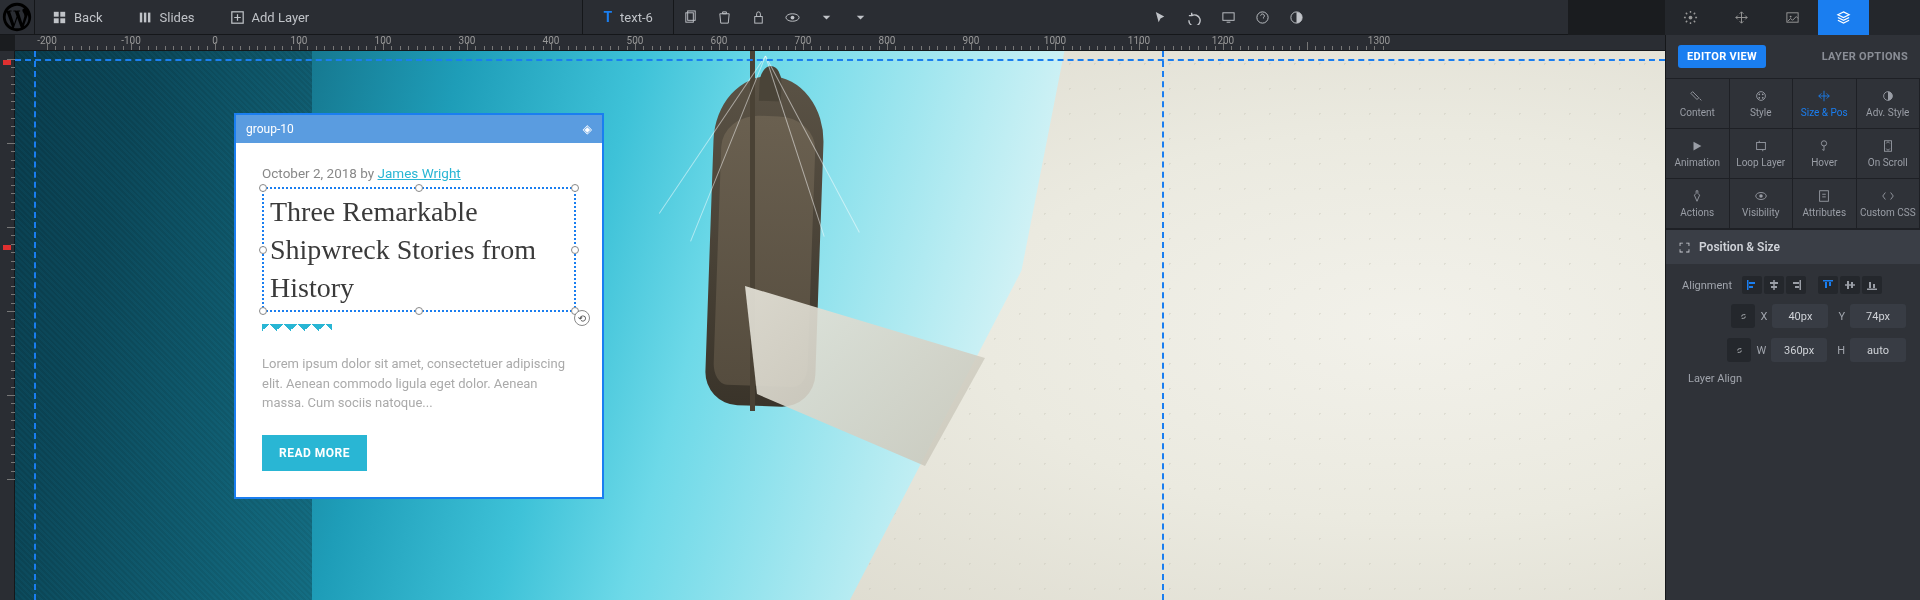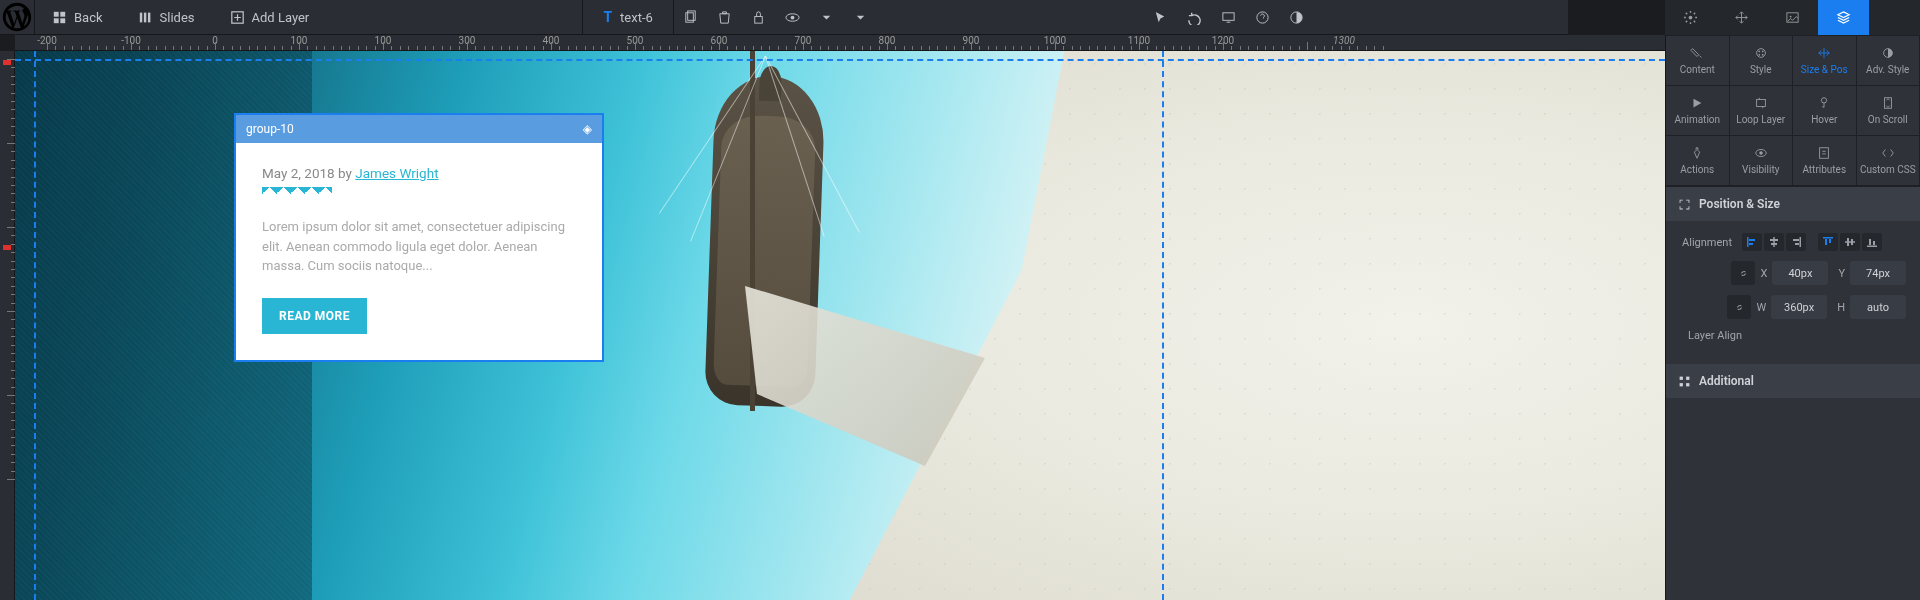--- a/index.html
+++ b/index.html
@@ -399,21 +399,21 @@
       <div class="ruler-tick major" style="left: 1208px;"></div>
       <div class="ruler-tick" style="left: 1216.4px;"></div>
       <div class="ruler-tick" style="left: 1224.8px;"></div>
       <div class="ruler-tick" style="left: 1233.2px;"></div>
       <div class="ruler-tick" style="left: 1241.6px;"></div>
       <div class="ruler-tick" style="left: 1250px;"></div>
       <div class="ruler-tick" style="left: 1258.4px;"></div>
       <div class="ruler-tick" style="left: 1266.8px;"></div>
       <div class="ruler-tick" style="left: 1275.2px;"></div>
       <div class="ruler-tick" style="left: 1283.6px;"></div>
-      <div class="ruler-label" style="left: 1329px; font-style: italic;">1300</div>
+      <div class="ruler-label" style="left: 1364px;">1300</div>
       <div class="ruler-tick major" style="left: 1292px;"></div>
       <div class="ruler-tick" style="left: 1300.4px;"></div>
       <div class="ruler-tick" style="left: 1308.8px;"></div>
       <div class="ruler-tick" style="left: 1317.2px;"></div>
       <div class="ruler-tick" style="left: 1325.6px;"></div>
       <div class="ruler-tick" style="left: 1334px;"></div>
       <div class="ruler-tick" style="left: 1342.4px;"></div>
       <div class="ruler-tick" style="left: 1350.8px;"></div>
       <div class="ruler-tick" style="left: 1359.2px;"></div>
       <div class="ruler-tick" style="left: 1367.6px;"></div>
@@ -501,30 +501,46 @@
   <div class="guide-v" style="left:1147px"></div>
   <div class="guide-h" style="top:8px"></div>
 
   <div class="card-group">
     <div class="group-header">
       <span>group-10</span>
       <span>◈</span>
     </div>
     <div class="card-body">
       <div class="meta">
-        <span>May 2, 2018</span><span> by </span><a href="#">James Wright</a>
+        <span>October 2, 2018</span><span> by </span><a href="#">James Wright</a>
+      </div>
+      <div class="heading-box">
+        <h1>Three Remarkable Shipwreck Stories from History</h1>
+        <div class="resize-handle rh-tl"></div>
+        <div class="resize-handle rh-tr"></div>
+        <div class="resize-handle rh-bl"></div>
+        <div class="resize-handle rh-br"></div>
+        <div class="resize-handle rh-tm"></div>
+        <div class="resize-handle rh-bm"></div>
+        <div class="resize-handle rh-ml"></div>
+        <div class="resize-handle rh-mr"></div>
+        <div class="rot-handle">⟲</div>
       </div>
       <div class="zigzag"></div>
       <div class="excerpt">Lorem ipsum dolor sit amet, consectetuer adipiscing elit. Aenean commodo ligula eget dolor. Aenean massa. Cum sociis natoque...</div>
       <div class="read-more">READ MORE</div>
     </div>
   </div>
 </div>
 
 <div class="rightpanel">
+  <div class="rp-tabs">
+    <span class="rp-tab active">EDITOR VIEW</span>
+    <span class="rp-tab secondary">LAYER OPTIONS</span>
+  </div>
   <div class="rp-grid" id="rp-grid">
       <div class="rp-gcell">
         <svg viewBox="0 0 16 16">
           <path d="M3 3l7 7-2 2-7-7z M11 11l2 2" stroke="currentColor" fill="none"></path>
         </svg>
         <span>Content</span>
       </div>
       <div class="rp-gcell">
         <svg viewBox="0 0 16 16">
           <circle cx="8" cy="8" r="5" fill="none" stroke="currentColor"></circle>
@@ -688,22 +704,13 @@
       <div class="rp-input-grp">
         <span class="rp-label" style="width:auto;padding:0">H</span>
         <input class="rp-input" value="auto" style="">
       </div>
     </div>
     <div class="rp-row" style="margin-top:6px">
       <div class="rp-label" style="width:72px">Layer Align</div>
     </div>
   </div>
 
-  <div class="rp-section-hdr">
-    <svg viewBox="0 0 16 16">
-        <rect x="2" y="2" width="4" height="4"></rect>
-        <rect x="10" y="2" width="4" height="4"></rect>
-        <rect x="2" y="10" width="4" height="4"></rect>
-        <rect x="10" y="10" width="4" height="4"></rect>
-      </svg>
-    <span>Additional</span>
-  </div>
 </div>
 
 </body></html>

